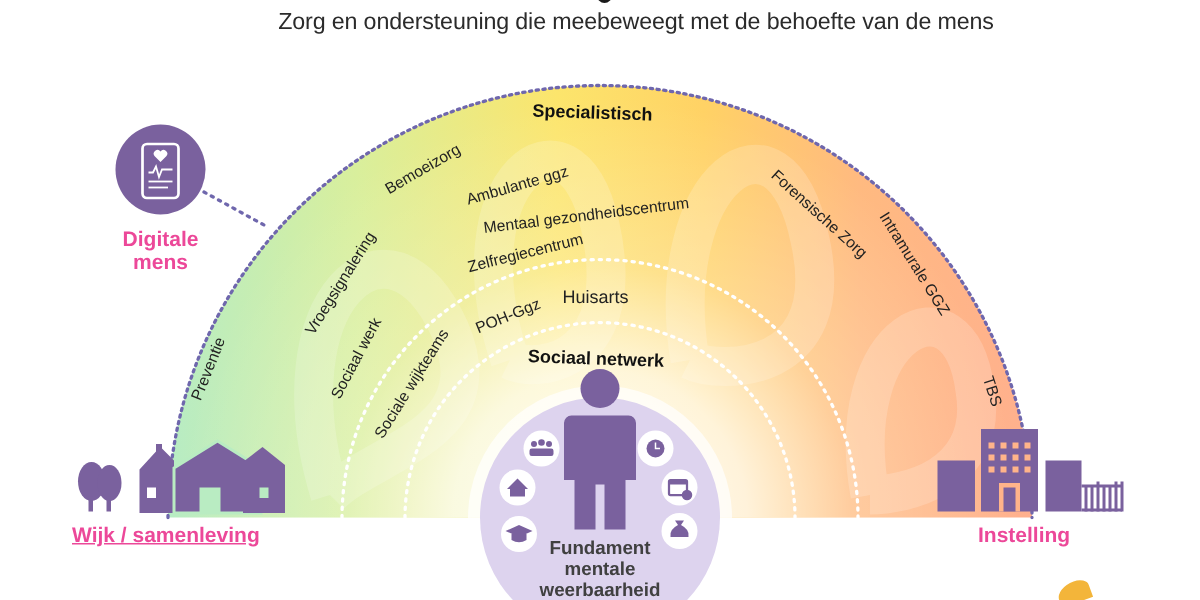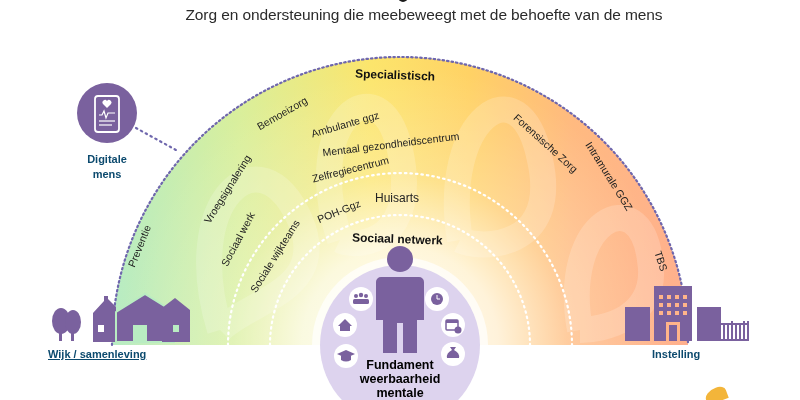--- a/index.html
+++ b/index.html
@@ -2,22 +2,22 @@
 <html><head>
 <meta charset="utf-8">
 <style>
   html, body { margin: 0; padding: 0; }
   body { width: 800px; height: 400px; overflow: hidden; background: #ffffff; position: relative; font-family: "Liberation Sans", sans-serif; color: #1a1a1a; }
   .subtitle { position: absolute; left: 0; top: 6px; width: 800px; text-align: center; font-size: 15.5px; color: #2b2b2b; letter-spacing: -0.1px; margin-left: 24px; }
   .title-dot { position: absolute; left: 398px; top: -8px; width: 10px; height: 10px; border-radius: 50%; background: #1a1a1a; }
   svg.main { position: absolute; left: 0; top: 0; }
   .lbl { position: absolute; font-size: 10.5px; color: #222; white-space: nowrap; transform-origin: center center; }
   .lbl-bold { font-weight: bold; font-size: 12px; color: #111; }
-  .cap { position: absolute; font-weight: bold; font-size: 11px; color: #0c4a6e; text-align: center; white-space: nowrap; }
-  .found { position: absolute; left: 340px; top: 358px; width: 120px; text-align: center; font-weight: bold; font-size: 12.5px; line-height: 14px; color: #000000; }
+  .cap { position: absolute; font-weight: bold; font-size: 14px; color: #ec4899; text-align: center; white-space: nowrap; }
+  .found { position: absolute; left: 340px; top: 358px; width: 120px; text-align: center; font-weight: bold; font-size: 12.5px; line-height: 14px; color: #404040; }
   .decor-leaf { position: absolute; left: 705px; top: 388px; width: 22px; height: 14px; background: #f3b53a; border-radius: 60% 40% 0 0; transform: rotate(-20deg); }
 </style>
 </head>
 <body>
 
 <div class="title-dot"></div>
 <div class="subtitle">Zorg en ondersteuning die meebeweegt met de behoefte van de mens</div>
 
 <svg class="main" width="800" height="400" viewBox="0 0 800 400">
   <defs>
@@ -179,17 +179,17 @@
 <div class="lbl" style="left:505px; top:137px; transform: rotate(42deg);">Forensische Zorg</div>
 <div class="lbl" style="left:570px; top:170px; transform: rotate(58deg);">Intramurale GGZ</div>
 <div class="lbl" style="left:651px; top:255px; transform: rotate(72deg);">TBS</div>
 <div class="lbl lbl-bold" style="left:352px; top:232px; transform: rotate(2deg);">Sociaal netwerk</div>
 
 <div class="cap" style="left:48px; top:348px;text-decoration:underline;">Wijk / samenleving</div>
 <div class="cap" style="left:652px; top:348px;">Instelling</div>
 
 <div class="found">
   <div>Fundament</div>
+  <div>mentale</div>
   <div>weerbaarheid</div>
-  <div>mentale</div>
 </div>
 
 <div class="decor-leaf"></div>
 
 </body></html>

